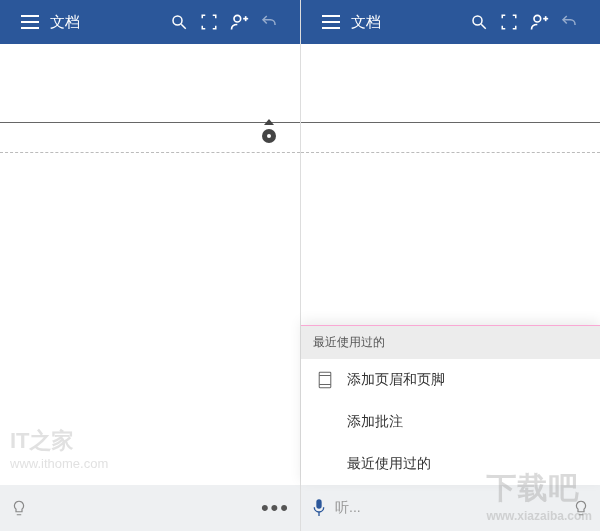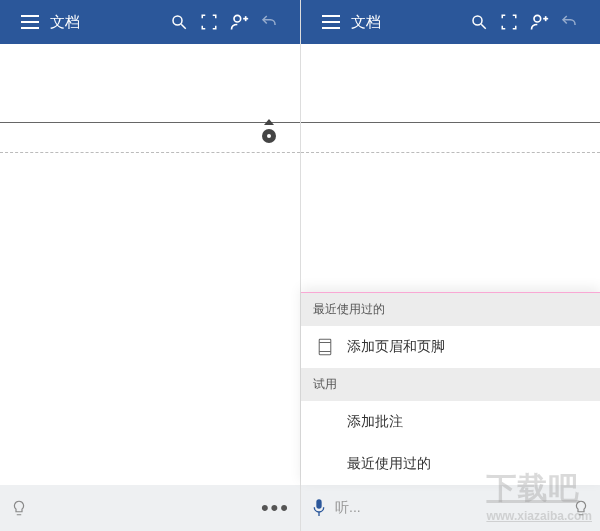--- a/index.html
+++ b/index.html
@@ -31,21 +31,21 @@
   .bottombar .more { color: #555; font-size: 22px; letter-spacing: 2px; }
 
   .panel { background: #fff; border-top: 1px solid #f9a8d4; position: absolute; left:0; right:0; bottom:46px; box-shadow: 0 -4px 12px rgba(0,0,0,.08); }
   .panel .section-head { background: #ececec; color: #555; font-size: 12px; padding: 8px 12px; }
   .panel .item { display: flex; align-items: flex-end; padding: 12px 14px; gap: 12px; color: #333; font-size: 14px; cursor: pointer; }
   .panel .item .icon { width: 20px; display: flex; justify-content: center; }
   .panel .item.indent { padding-left: 46px; }
 
   .wm-left { position: absolute; left: 10px; bottom: 60px; color: rgba(200,200,200,.55); font-size: 13px; }
   .wm-left .big { font-size: 22px; font-weight: 700; }
-  .wm-right { position: absolute; right: 8px; bottom: 8px; color: rgba(150,150,150,.35); font-size: 30px; font-weight: 700; letter-spacing: 1px; text-decoration: underline; }
+  .wm-right { position: absolute; right: 8px; bottom: 8px; color: rgba(150,150,150,.35); font-size: 30px; font-weight: 700; letter-spacing: 1px; }
   .wm-right .small { font-size: 12px; display:block; text-align:center; letter-spacing:0; }
 </style>
 </head>
 <body>
 
 <div class="dual">
 
   <div class="pane">
     <div class="header">
       <div class="hamburger">
@@ -81,20 +81,24 @@
           </svg>
       </div>
     </div>
 
     <div class="doc">
       <div class="line-solid" style="top:78px;"></div>
       <div class="cursor-knob" style="top:85px; left:262px;"></div>
       <div class="line-dashed" style="top:108px;"></div>
     </div>
 
+    <div class="wm-left">
+      <div class="big">IT之家</div>
+      <div>www.ithome.com</div>
+    </div>
 
     <div class="bottombar">
       <div class="bulb">
         <svg width="18" height="18" viewBox="0 0 24 24" fill="none" stroke="#888" stroke-width="1.6">
             <path d="M9 21h6M10 17h4M12 3a6 6 0 00-4 10.5V17h8v-3.5A6 6 0 0012 3z"></path>
           </svg>
       </div>
       <div class="input"></div>
       <div class="more">•••</div>
     </div>
@@ -146,21 +150,20 @@
       <div class="item">
         <div class="icon">
           <svg width="16" height="18" viewBox="0 0 24 28" fill="none" stroke="#666" stroke-width="1.6">
               <rect x="3" y="2" width="18" height="24" rx="1"></rect>
               <line x1="3" y1="7" x2="21" y2="7"></line>
               <line x1="3" y1="21" x2="21" y2="21"></line>
             </svg>
         </div>
         <span>添加页眉和页脚</span>
       </div>
-      <div class="section-head">试用</div>
       <div class="item indent">
         <span>添加批注</span>
       </div>
       <div class="item indent">
         <span>最近使用过的</span>
       </div>
     </div>
 
     <div class="wm-right">
       <span>下载吧</span>

